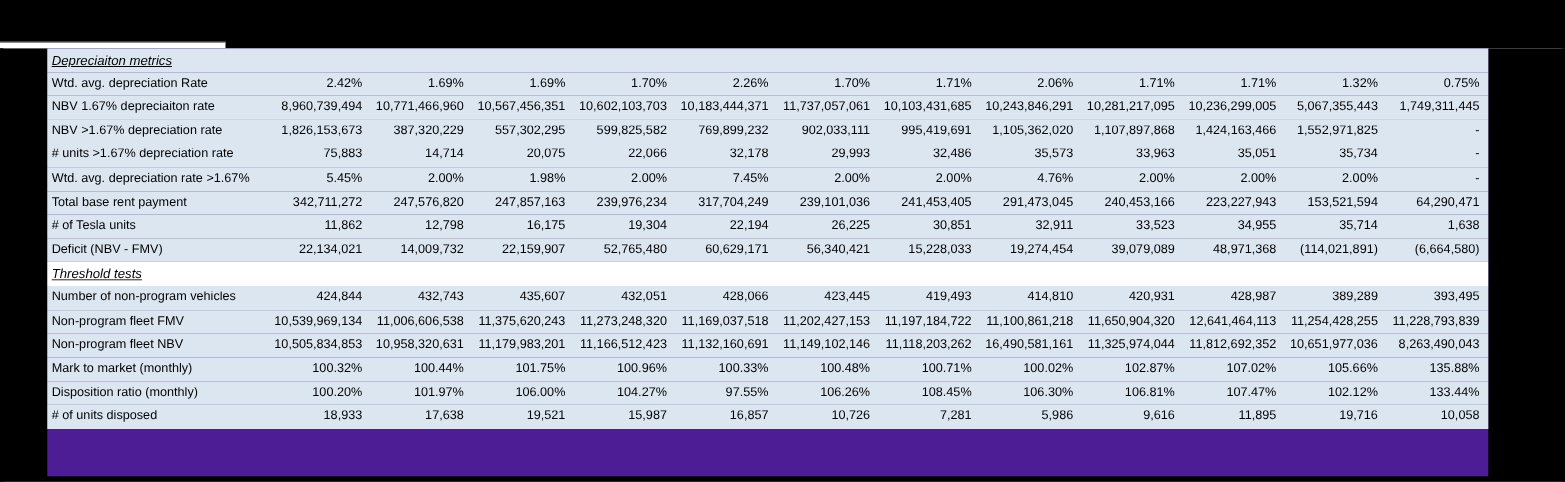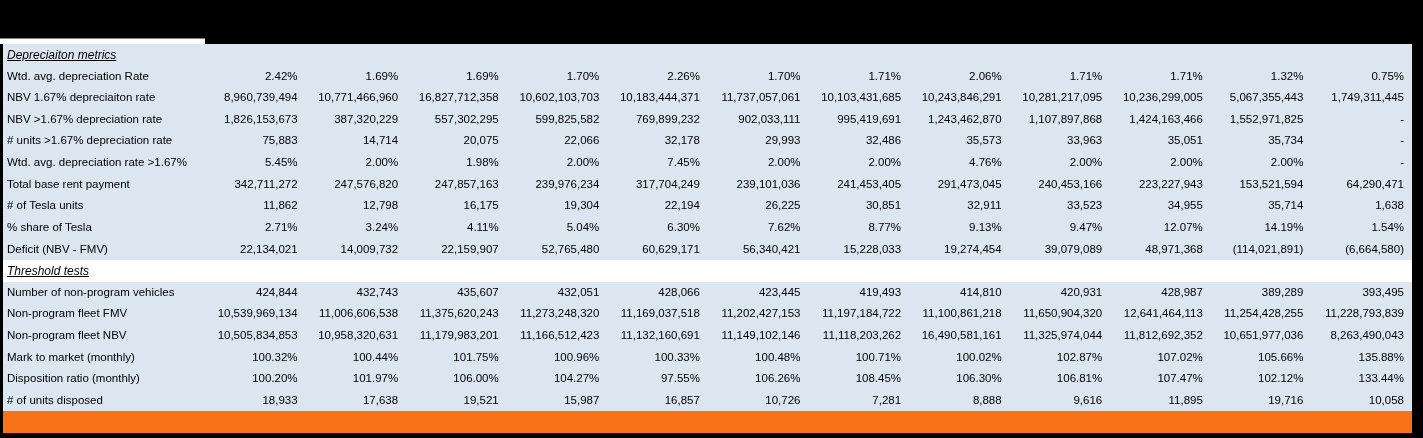--- a/index.html
+++ b/index.html
@@ -1,21 +1,21 @@
 <!DOCTYPE html>
 <html><head>
 <meta charset="utf-8">
 <style>
   html,body{margin:0;padding:0;background:#fff;}
   .screen{position:relative;width:1423px;height:438px;font-family:"Liberation Sans",sans-serif;color:#000;overflow:hidden;}
   .top-bar{position:relative;width:1423px;height:44px;background:#000;}
   .top-left-notch{position:absolute;left:0;top:38px;width:205px;height:6px;background:#fff;border-top:1px solid #7f7f7f;}
   .table-wrap{position:absolute;top:44px;left:0;width:1423px;height:394px;background:#000;box-sizing:border-box;
               border-left:3px solid #000;border-right:3px solid #000;border-bottom:5px solid #000;}
-  .table{width:1409px;height:389px;display:grid;grid-template-rows:repeat(18,1fr);background:#f97316;}
+  .table{width:1310px;height:389px;display:grid;grid-template-rows:repeat(18,1fr);background:#4c1d95;margin-left:40px;}
   .row{display:grid;grid-template-columns:202px repeat(12,1fr);align-items:center;}
   .row.blue-bg{background:#dce6f1;}
   .row.white-bg{background:#ffffff;}
   .cell{font-size:11.5px;line-height:1;white-space:nowrap;overflow:hidden;}
   .cell.label{text-align:left;padding-left:4px;}
   .cell.value{text-align:right;padding-right:8px;font-variant-numeric:tabular-nums;}
   .section-label{font-style:italic;text-decoration:underline;font-size:12px;}
 </style>
 </head>
 <body>
@@ -53,41 +53,41 @@
           <div class="cell value">2.06%</div>
           <div class="cell value">1.71%</div>
           <div class="cell value">1.71%</div>
           <div class="cell value">1.32%</div>
           <div class="cell value">0.75%</div>
         </div>
         <div class="row blue-bg">
           <div class="cell label">NBV 1.67% depreciaiton rate</div>
           <div class="cell value">8,960,739,494</div>
           <div class="cell value">10,771,466,960</div>
-          <div class="cell value">16,827,712,358</div>
+          <div class="cell value">10,567,456,351</div>
           <div class="cell value">10,602,103,703</div>
           <div class="cell value">10,183,444,371</div>
           <div class="cell value">11,737,057,061</div>
           <div class="cell value">10,103,431,685</div>
           <div class="cell value">10,243,846,291</div>
           <div class="cell value">10,281,217,095</div>
           <div class="cell value">10,236,299,005</div>
           <div class="cell value">5,067,355,443</div>
           <div class="cell value">1,749,311,445</div>
         </div>
         <div class="row blue-bg">
           <div class="cell label">NBV &gt;1.67% depreciation rate</div>
           <div class="cell value">1,826,153,673</div>
           <div class="cell value">387,320,229</div>
           <div class="cell value">557,302,295</div>
           <div class="cell value">599,825,582</div>
           <div class="cell value">769,899,232</div>
           <div class="cell value">902,033,111</div>
           <div class="cell value">995,419,691</div>
-          <div class="cell value">1,243,462,870</div>
+          <div class="cell value">1,105,362,020</div>
           <div class="cell value">1,107,897,868</div>
           <div class="cell value">1,424,163,466</div>
           <div class="cell value">1,552,971,825</div>
           <div class="cell value">-</div>
         </div>
         <div class="row blue-bg">
           <div class="cell label"># units &gt;1.67% depreciation rate</div>
           <div class="cell value">75,883</div>
           <div class="cell value">14,714</div>
           <div class="cell value">20,075</div>
@@ -140,35 +140,20 @@
           <div class="cell value">22,194</div>
           <div class="cell value">26,225</div>
           <div class="cell value">30,851</div>
           <div class="cell value">32,911</div>
           <div class="cell value">33,523</div>
           <div class="cell value">34,955</div>
           <div class="cell value">35,714</div>
           <div class="cell value">1,638</div>
         </div>
         <div class="row blue-bg">
-          <div class="cell label">% share of Tesla</div>
-          <div class="cell value">2.71%</div>
-          <div class="cell value">3.24%</div>
-          <div class="cell value">4.11%</div>
-          <div class="cell value">5.04%</div>
-          <div class="cell value">6.30%</div>
-          <div class="cell value">7.62%</div>
-          <div class="cell value">8.77%</div>
-          <div class="cell value">9.13%</div>
-          <div class="cell value">9.47%</div>
-          <div class="cell value">12.07%</div>
-          <div class="cell value">14.19%</div>
-          <div class="cell value">1.54%</div>
-        </div>
-        <div class="row blue-bg">
           <div class="cell label">Deficit (NBV - FMV)</div>
           <div class="cell value">22,134,021</div>
           <div class="cell value">14,009,732</div>
           <div class="cell value">22,159,907</div>
           <div class="cell value">52,765,480</div>
           <div class="cell value">60,629,171</div>
           <div class="cell value">56,340,421</div>
           <div class="cell value">15,228,033</div>
           <div class="cell value">19,274,454</div>
           <div class="cell value">39,079,089</div>
@@ -268,21 +253,21 @@
         </div>
         <div class="row blue-bg">
           <div class="cell label"># of units disposed</div>
           <div class="cell value">18,933</div>
           <div class="cell value">17,638</div>
           <div class="cell value">19,521</div>
           <div class="cell value">15,987</div>
           <div class="cell value">16,857</div>
           <div class="cell value">10,726</div>
           <div class="cell value">7,281</div>
-          <div class="cell value">8,888</div>
+          <div class="cell value">5,986</div>
           <div class="cell value">9,616</div>
           <div class="cell value">11,895</div>
           <div class="cell value">19,716</div>
           <div class="cell value">10,058</div>
         </div>
       </div>
   </div>
 </div>
 
 </body></html>

